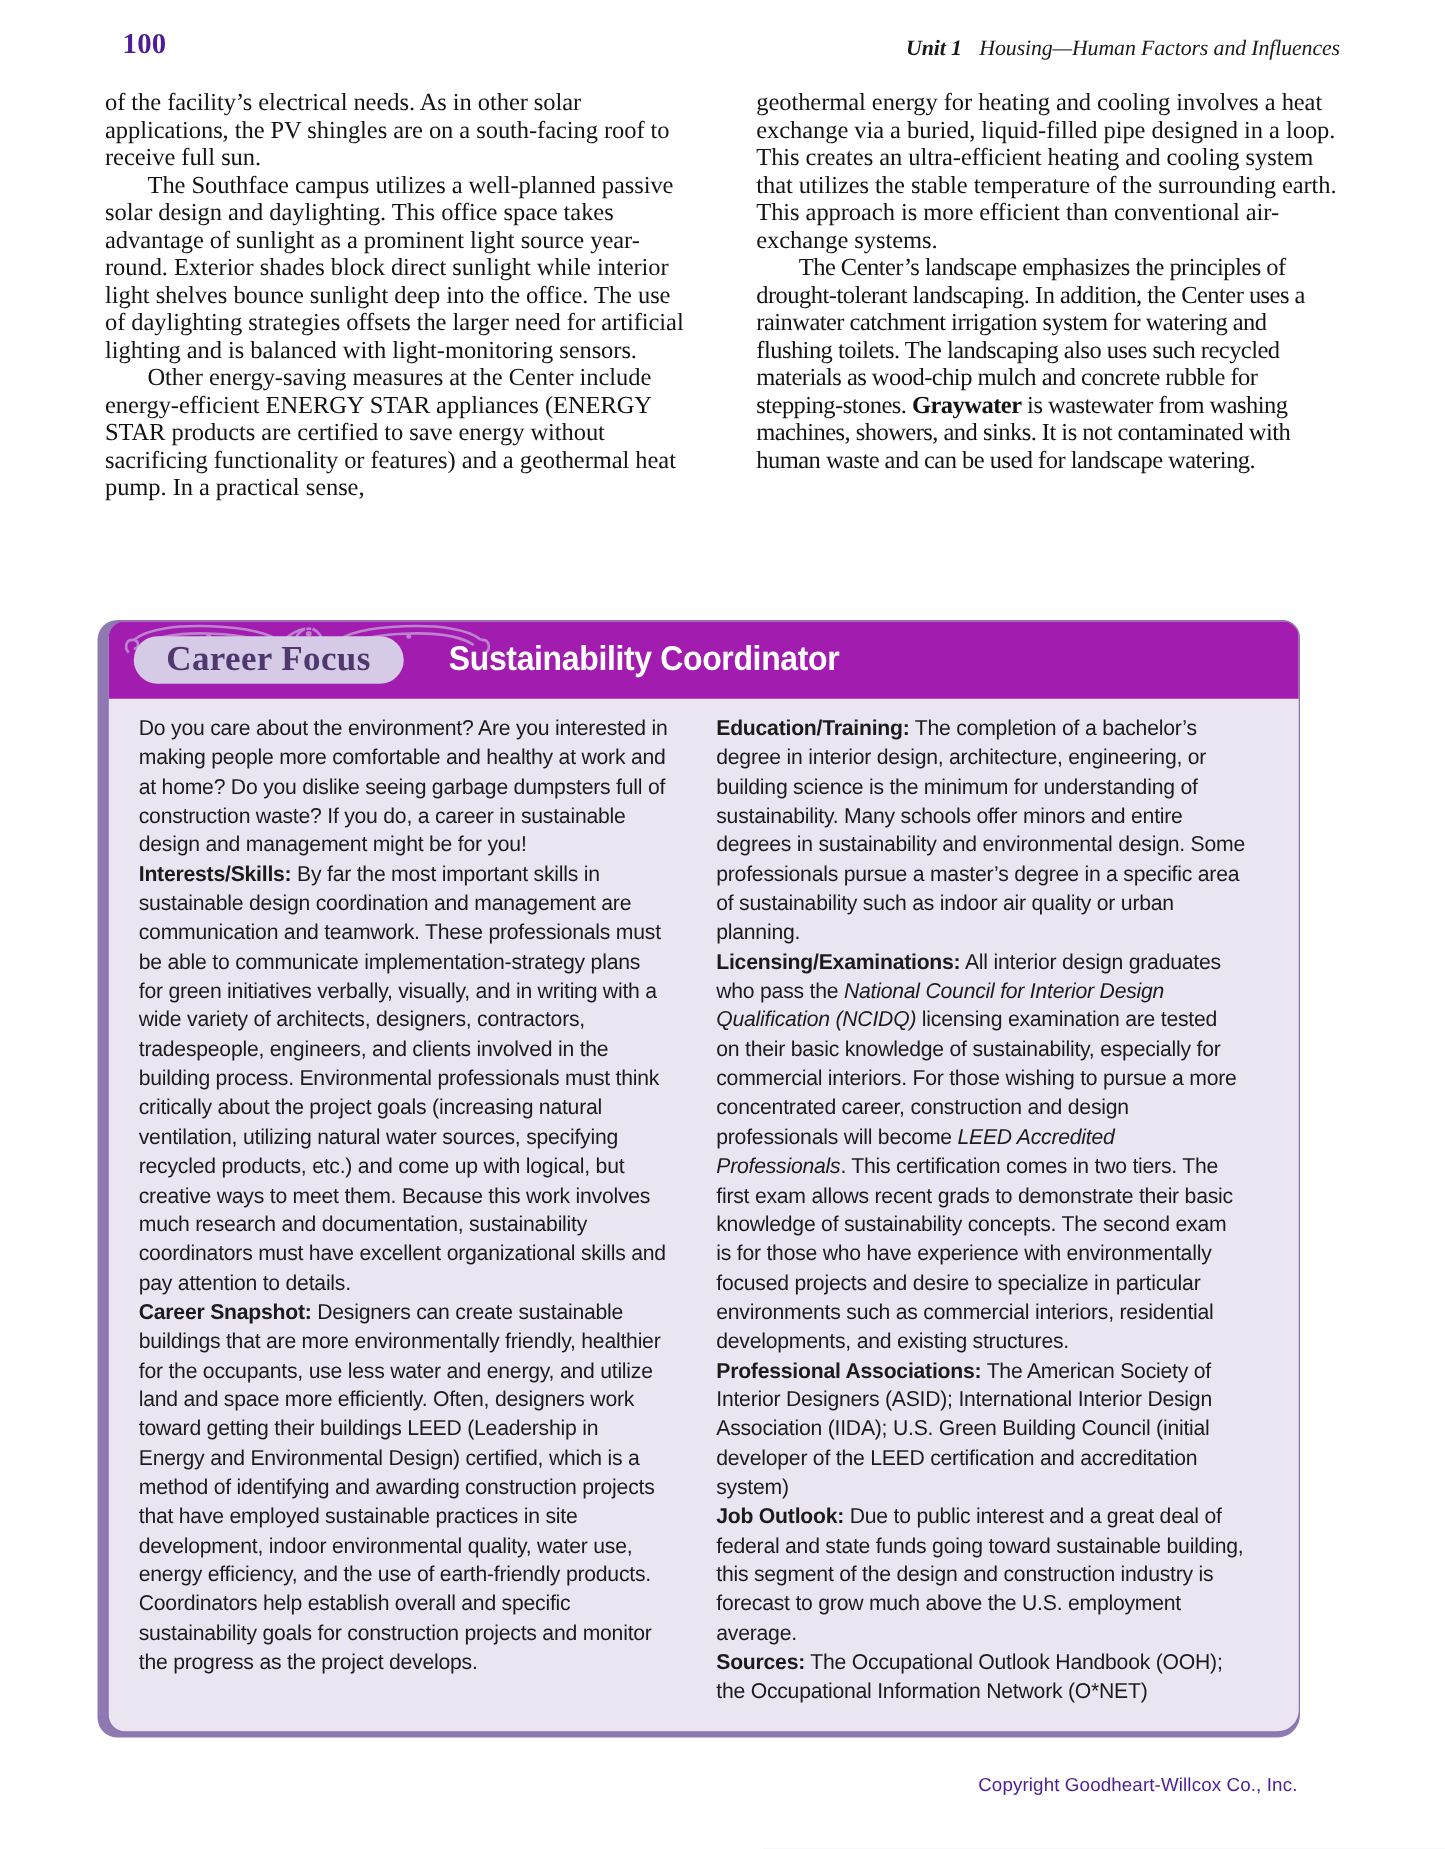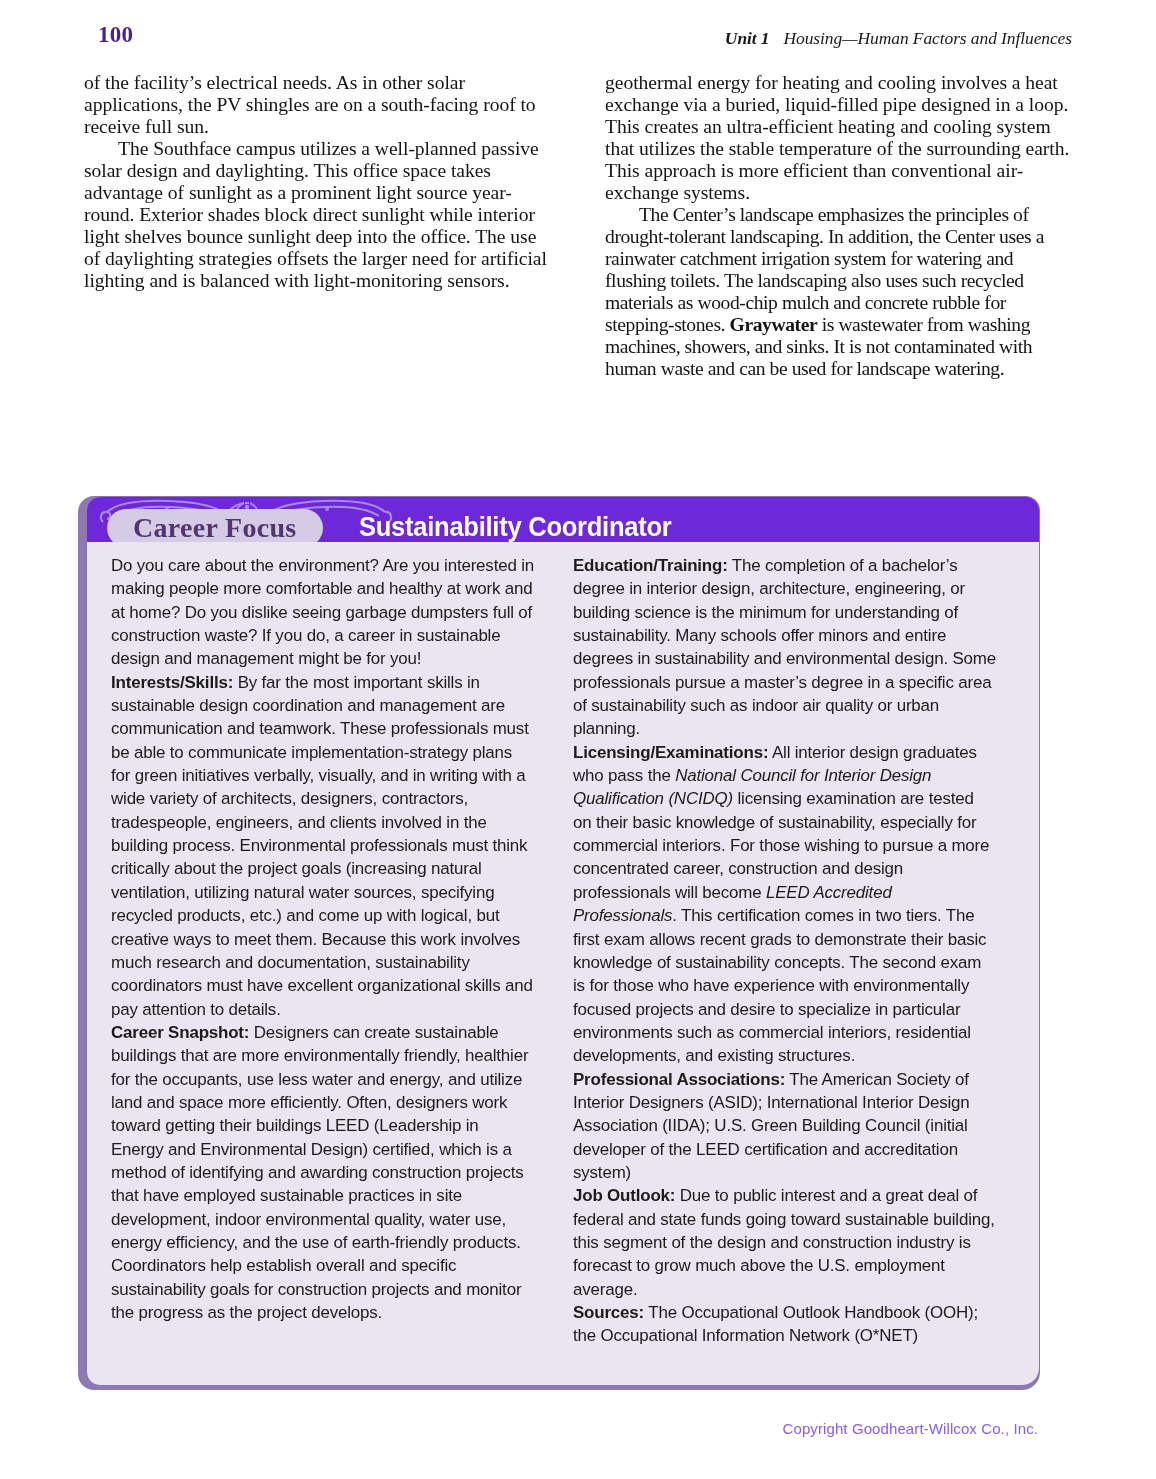--- a/index.html
+++ b/index.html
@@ -107,22 +107,22 @@
     height: 890px;
     border-radius: 14px 14px 18px 14px;
     overflow: hidden;
     background: #eae5f1;
     border: 1px solid #8b74ae;
     box-sizing: border-box;
   }
 
   .banner {
     position: relative;
-    height: 45px;
-    background: #6d28d9;
+    height: 62px;
+    background: #a21caf;
     overflow: hidden;
   }
   .scroll-deco {
     position: absolute;
     left: 10px;
     top: 1px;
     width: 300px;
     height: 30px;
     opacity: .62;
   }
@@ -180,41 +180,42 @@
   .fcol b { font-weight: bold; }
   .fcol i { font-style: italic; }
 
   
   .footer {
     position: absolute;
     right: 118px;
     bottom: 42px;
     font-family: "Liberation Sans", sans-serif;
     font-size: 15px;
-    color: #8b5cf6;
+    color: #4c1d95;
     letter-spacing: .1px;
   }
 </style>
 </head>
 <body>
 
 <div class="page">
 
   <div class="runhead">
     <div class="folio">100</div>
     <div class="runhead-right">
       <span class="unit">Unit 1</span><span class="rhtitle">Housing—Human Factors and Influences</span>
     </div>
   </div>
 
   <div class="body-cols">
 
     <div class="body-col">
       <p>of the facility’s electrical needs. As in other solar applications, the PV shingles are on a south-facing roof to receive full sun.</p>
       <p class="indent">The Southface campus utilizes a well-planned passive solar design and daylighting. This office space takes advantage of sunlight as a prominent light source year-round. Exterior shades block direct sunlight while interior light shelves bounce sunlight deep into the office. The use of daylighting strategies offsets the larger need for artificial lighting and is balanced with light-monitoring sensors.</p>
+      <p class="indent">Other energy-saving measures at the Center include energy-efficient ENERGY STAR appliances (ENERGY STAR products are certified to save energy without sacrificing functionality or features) and a geothermal heat pump. In a practical sense,</p>
     </div>
 
     <div class="body-col">
       <p>geothermal energy for heating and cooling involves a heat exchange via a buried, liquid-filled pipe designed in a loop. This creates an ultra-efficient heating and cooling system that utilizes the stable temperature of the surrounding earth. This approach is more efficient than conventional air-exchange systems.</p>
       <p class="indent tight"><span>The Center’s landscape emphasizes the principles of drought-tolerant landscaping. In addition, the Center uses a rainwater catchment irrigation system for watering and flushing toilets. The landscaping also uses such recycled materials as wood-chip mulch and concrete rubble for stepping-stones. </span><b>Graywater</b><span> is wastewater from washing machines, showers, and sinks. It is not contaminated with human waste and can be used for landscape watering.</span></p>
     </div>
 
   </div>
 
   <div class="feature">

